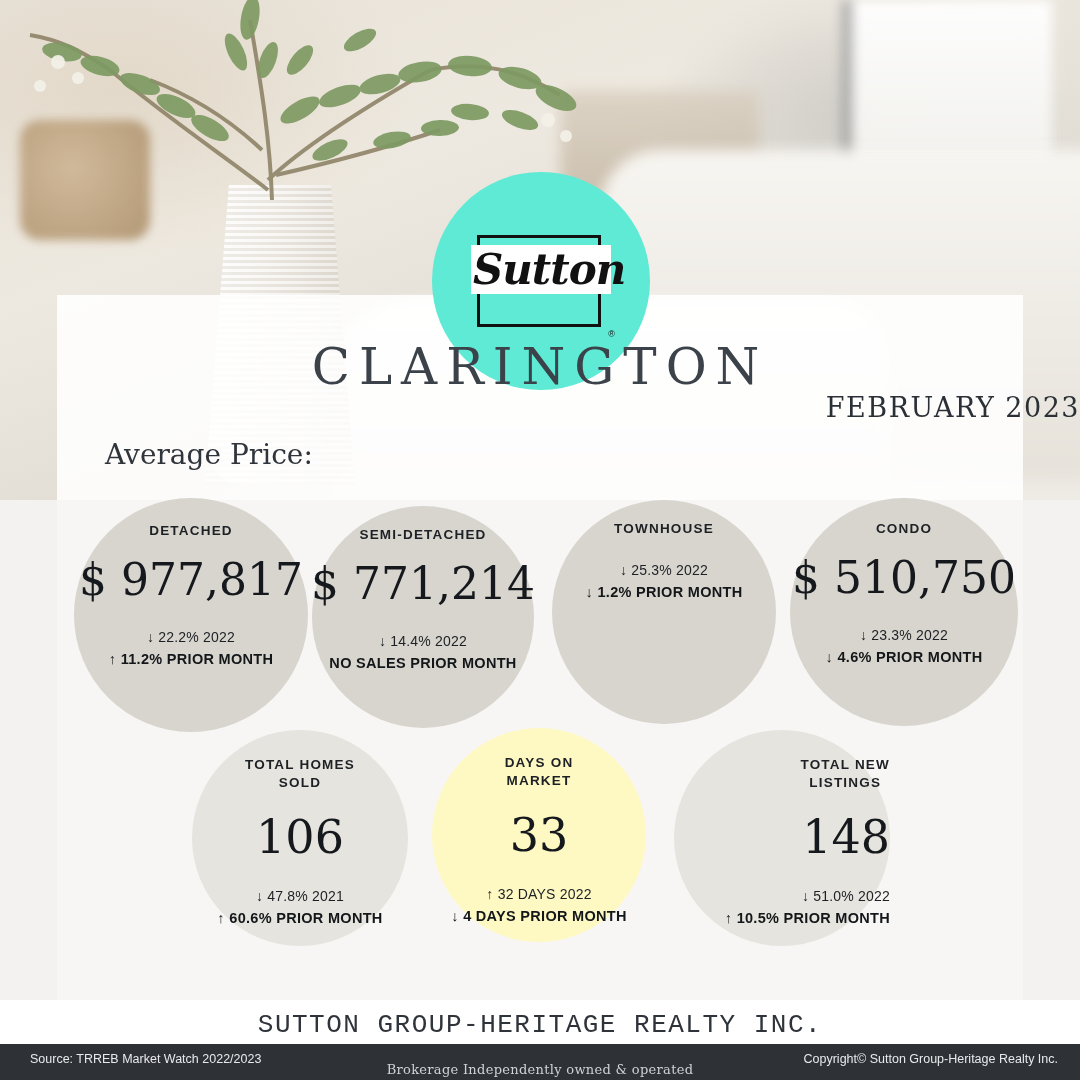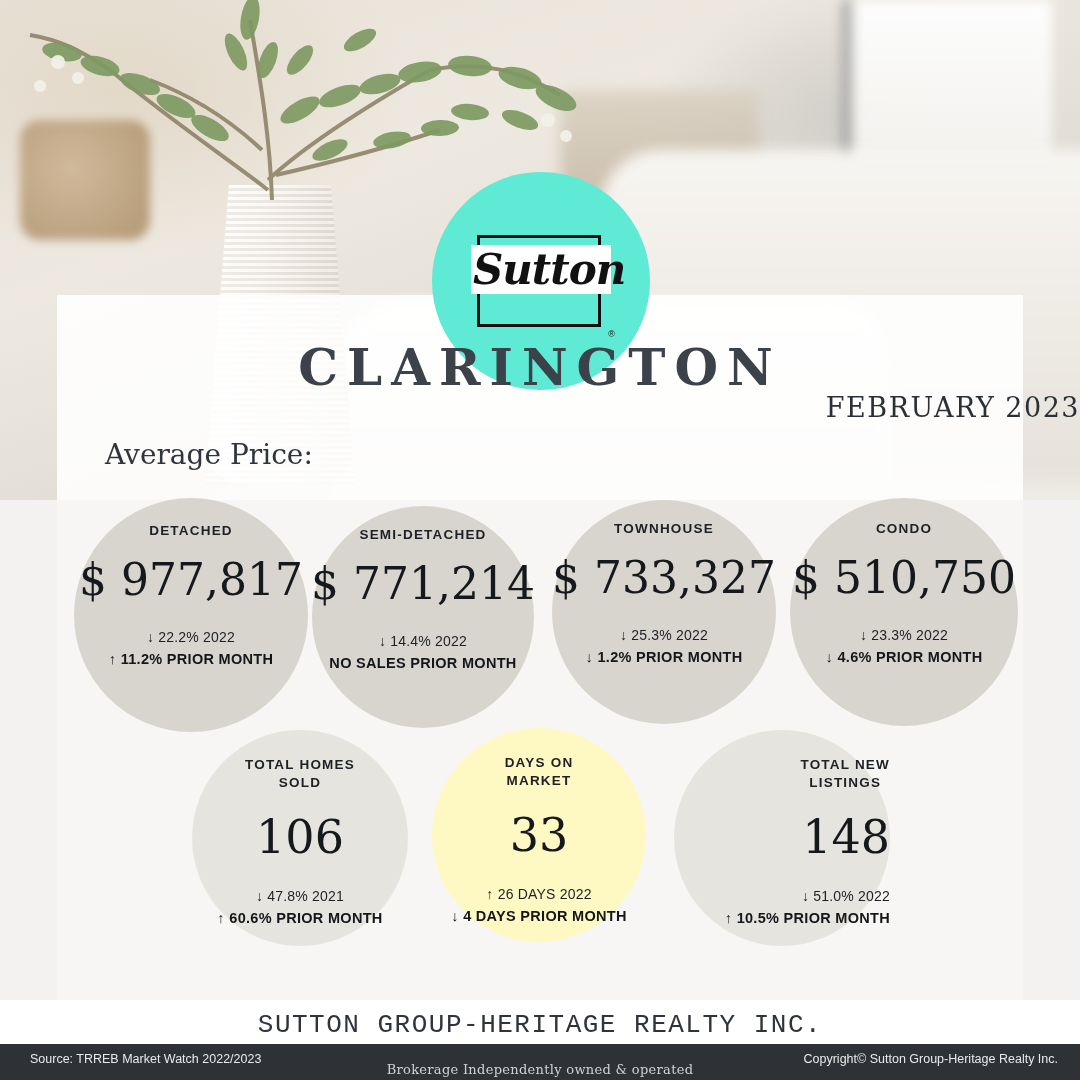--- a/index.html
+++ b/index.html
@@ -99,21 +99,21 @@
   }
   .logo-reg {
     position: absolute; right: -4px; bottom: -6px;
     font-size: 9px; color: #111;
   }
 
   .city {
     position: absolute; left: 0; top: 338px; width: 1080px;
     text-align: center;
     font-family: "DejaVu Serif", serif;
-    font-size: 50px; letter-spacing: 9px; color: #3c4249; font-weight: 700;
+    font-size: 50px; letter-spacing: 9px; color: #3c4249; font-weight: 400;
   }
   .month {
     position: absolute; left: 0; top: 392px; width: 1080px;
     text-align: right;
     font-family: "DejaVu Serif", serif;
     font-size: 27px; letter-spacing: 1.5px; color: #2b3036;
   }
   .avg-price {
     position: absolute; left: 105px; top: 438px;
     font-family: "DejaVu Serif", serif;
@@ -292,21 +292,20 @@
 
   <div class="bubble" id="b2">
     <div class="b-title">SEMI-DETACHED</div>
     <div class="b-value">$ 771,214</div>
     <div class="b-sub1"><span class="arrow">↓</span> <span>14.4% 2022</span></div>
     <div class="b-sub2"><span class="arrow"></span><span>NO SALES PRIOR MONTH</span></div>
   </div>
 
   <div class="bubble" id="b3">
     <div class="b-title">TOWNHOUSE</div>
-    <div class="b-value">$ 733,327</div>
     <div class="b-sub1"><span class="arrow">↓</span> <span>25.3% 2022</span></div>
     <div class="b-sub2"><span class="arrow">↓</span> <span>1.2% PRIOR MONTH</span></div>
   </div>
 
   <div class="bubble" id="b4">
     <div class="b-title">CONDO</div>
     <div class="b-value">$ 510,750</div>
     <div class="b-sub1"><span class="arrow">↓</span> <span>23.3% 2022</span></div>
     <div class="b-sub2"><span class="arrow">↓</span> <span>4.6% PRIOR MONTH</span></div>
   </div>
@@ -316,21 +315,21 @@
 SOLD</div>
     <div class="b-value">106</div>
     <div class="b-sub1"><span class="arrow">↓</span> <span>47.8% 2021</span></div>
     <div class="b-sub2"><span class="arrow">↑</span> <span>60.6% PRIOR MONTH</span></div>
   </div>
 
   <div class="bubble" id="c2">
     <div class="b-title" style="white-space:pre-line">DAYS ON
 MARKET</div>
     <div class="b-value">33</div>
-    <div class="b-sub1"><span class="arrow">↑</span> <span>26 DAYS 2022</span></div>
+    <div class="b-sub1"><span class="arrow">↑</span> <span>32 DAYS 2022</span></div>
     <div class="b-sub2"><span class="arrow">↓</span> <span>4 DAYS PRIOR MONTH</span></div>
   </div>
 
   <div class="bubble" id="c3">
     <div class="b-title" style="white-space:pre-line">TOTAL NEW
 LISTINGS</div>
     <div class="b-value">148</div>
     <div class="b-sub1"><span class="arrow">↓</span> <span>51.0% 2022</span></div>
     <div class="b-sub2"><span class="arrow">↑</span> <span>10.5% PRIOR MONTH</span></div>
   </div>

